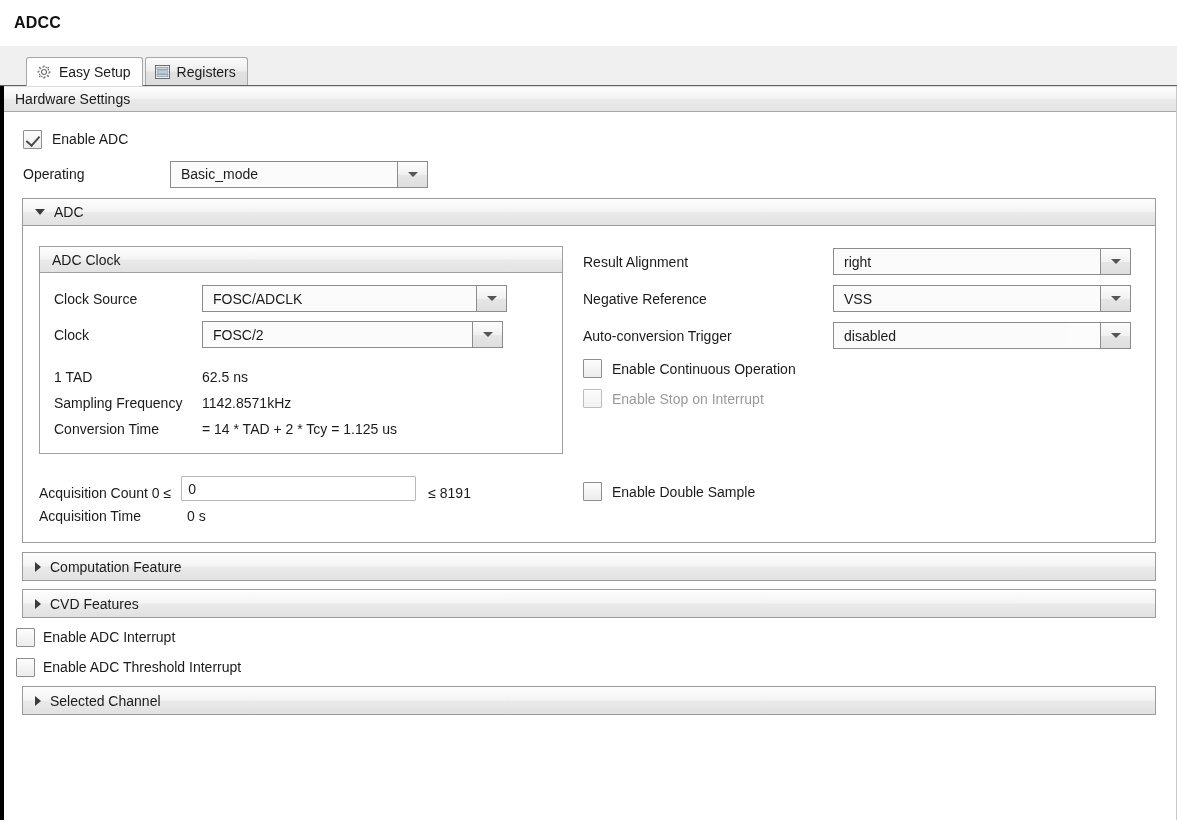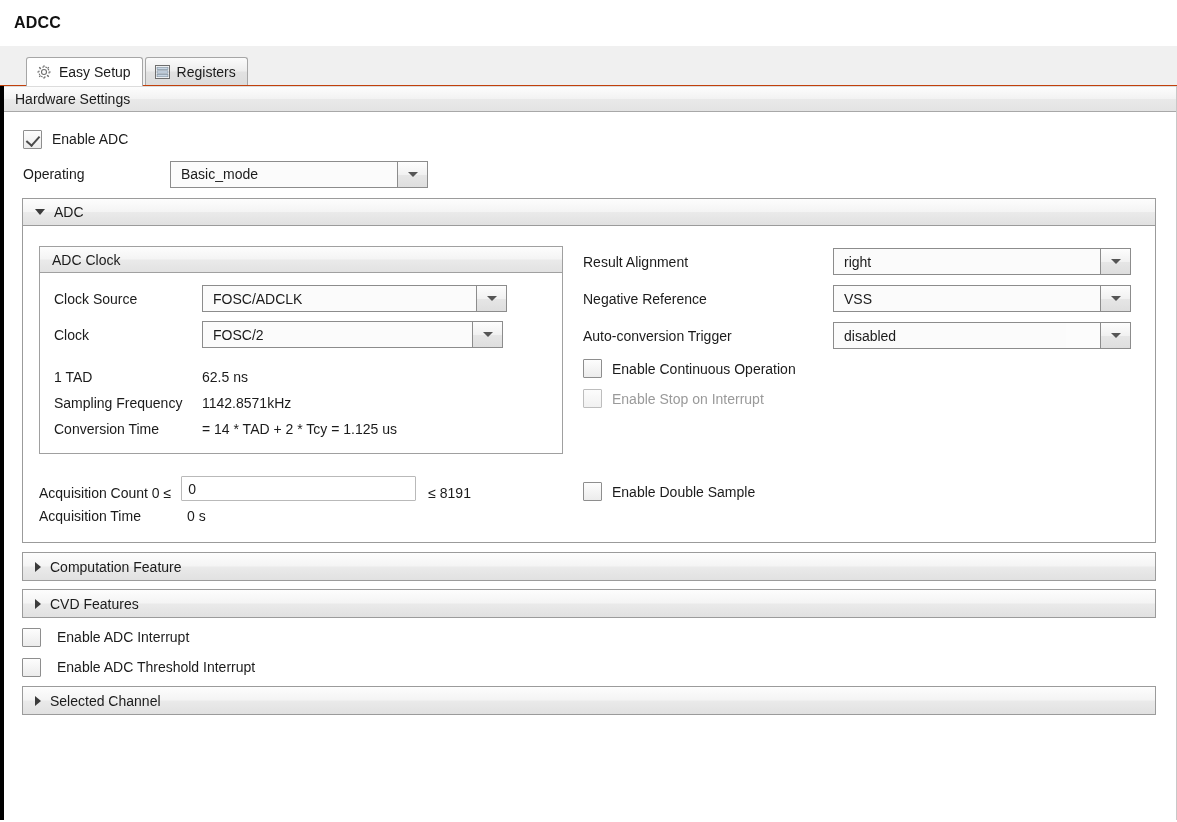--- a/index.html
+++ b/index.html
@@ -248,21 +248,21 @@
     font-size: 14px;
     padding: 0 6px;
     color: #1b1b1b;
     outline: none;
     border-radius: 1px;
   }
   .acq-row2 { display: flex; margin-top: 7px; }
   .acq-row2 .a-lbl { width: 148px; font-size: 14px; }
 
   
-  .bottom-cb { display: flex; align-items: center; gap: 16px; padding-left: 18px; height: 30px; }
+  .bottom-cb { display: flex; align-items: center; gap: 8px; padding-left: 12px; height: 30px; }
 
   .spacer-6 { height: 6px; }
   .spacer-8 { height: 8px; }
 </style>
 </head>
 <body>
 
 <div class="title-bar">
   <span class="title">ADCC</span>
 </div>

